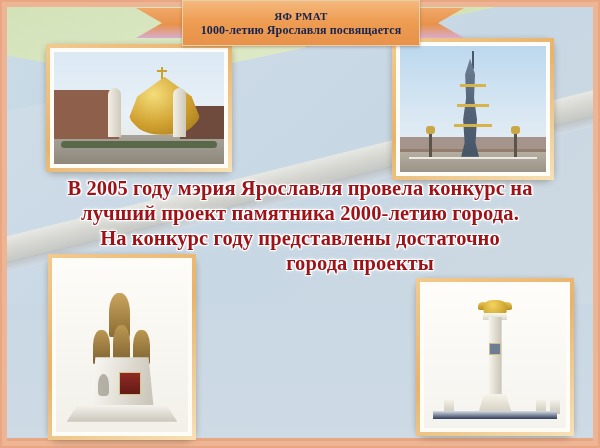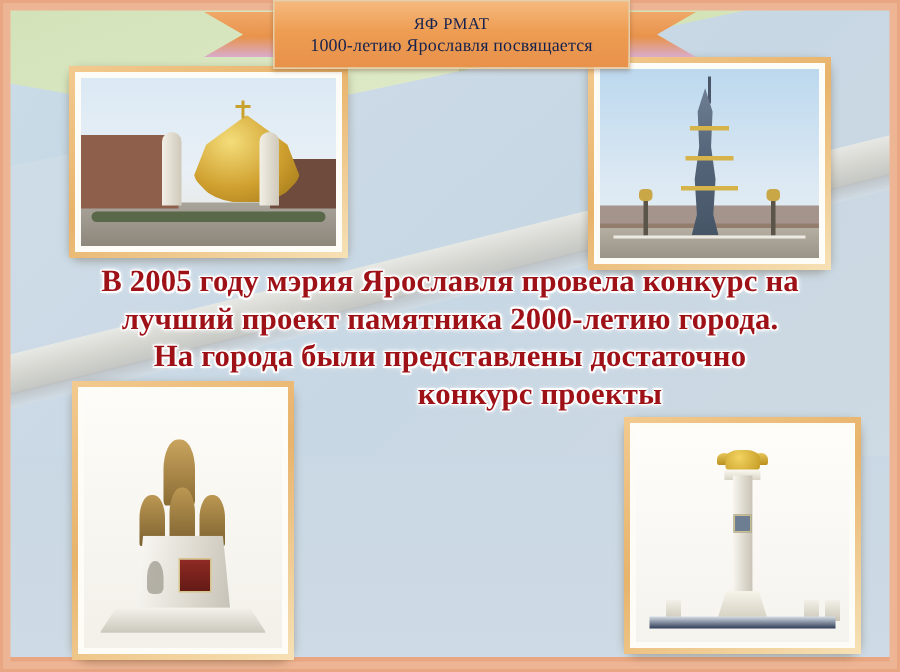--- a/index.html
+++ b/index.html
@@ -85,24 +85,24 @@
   .ribbon-tail.left{left:0;clip-path:polygon(0 0,100% 0,100% 100%,0 100%,26px 50%);}
   .ribbon-tail.right{right:0;clip-path:polygon(0 0,100% 0,calc(100% - 26px) 50%,100% 100%,0 100%);}
   .ribbon-body{
     position:absolute;left:46px;top:0;width:236px;height:44px;
     background:linear-gradient(180deg,#f5b97e 0%,#ee9d53 45%,#e8914a 100%);
     border:1px solid #e7cfa8;
     box-shadow:0 1px 3px rgba(90,50,20,.35);
     display:flex;flex-direction:column;align-items:center;justify-content:center;
   }
   .ribbon-line1{
-    font-size:11px;font-weight:normal;color:#16224e;letter-spacing:.3px;line-height:13px;
+    font-size:11px;font-weight:bold;color:#16224e;letter-spacing:.3px;line-height:13px;
   }
   .ribbon-line2{
-    font-size:12px;font-weight:normal;color:#16224e;letter-spacing:.1px;line-height:14px;
+    font-size:12px;font-weight:bold;color:#16224e;letter-spacing:.1px;line-height:14px;
     white-space:nowrap;
   }
 
   
   .photo{
     position:absolute;z-index:20;
     border-radius:10px;
     background:#fdfcf7;
     border:4px solid;
     border-image:linear-gradient(150deg,#f2c98e,#e8b36b 45%,#f6e0b4 100%) 1;
@@ -310,19 +310,19 @@
       <div class="col-post" style="left:14%;"></div>
       <div class="col-post" style="right:14%;"></div>
       <div class="col-post" style="right:4%;"></div>
       <div class="col-plinth"></div>
     </div>
   </div>
 
   <div class="headline">
     <span class="ln l1">В 2005 году мэрия Ярославля провела конкурс на</span>
     <span class="ln l2">лучший проект памятника 2000-летию города.</span>
-    <span class="ln l3">На города были представлены достаточно</span>
-    <span class="ln l4">конкурс проекты</span>
+    <span class="ln l3">На конкурс году представлены достаточно</span>
+    <span class="ln l4">города проекты</span>
   </div>
 
   <div class="bg-edge-pink"></div>
   <div class="bg-edge-pink2"></div>
 </div>
 
 </body></html>

